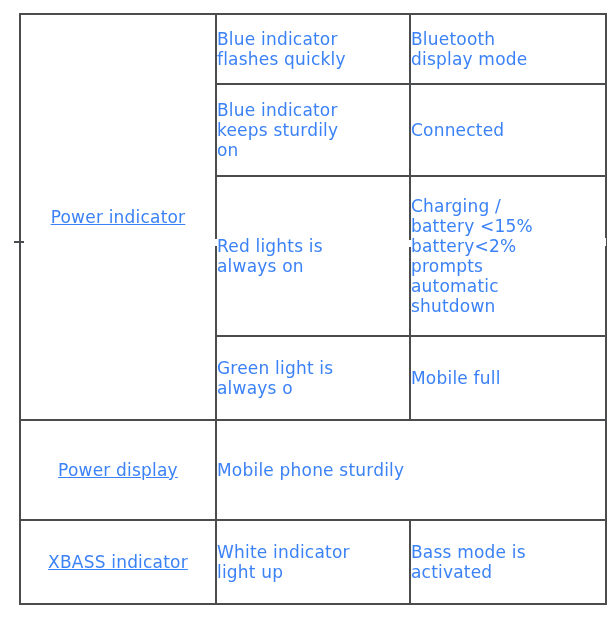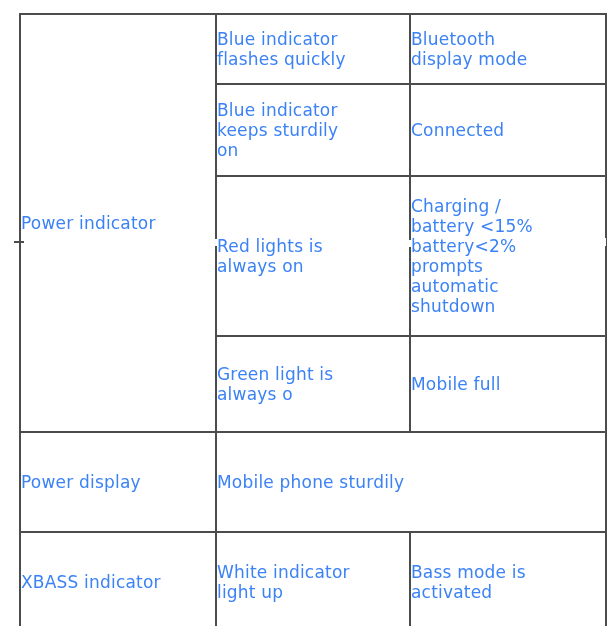--- a/index.html
+++ b/index.html
@@ -28,21 +28,23 @@
     vertical-align: middle;
     font-size: 17px;
     line-height: 20px;
     letter-spacing: 0.2px;
     color: #3b82f6;
     white-space: pre-line;
     padding: 0;
     overflow: hidden;
   }
   td.label-cell {
+    text-align: center;
     padding: 0 4px;
+    text-decoration: underline;
   }
   td.desc-cell {
     text-align: left;
     padding-left: 26px;
     padding-right: 8px;
   }
   
   .junction-gap {
     position: absolute;
     background: #ffffff;
@@ -80,30 +82,30 @@
     <tr style="height:160px">
       <td class="desc-cell">Red lights is
 always on</td>
       <td class="desc-cell">Charging /
 battery &lt;15%
 battery&lt;2%
 prompts
 automatic
 shutdown</td>
     </tr>
-    <tr style="height:96px">
+    <tr style="height:84px">
       <td class="desc-cell">Green light is
 always o</td>
       <td class="desc-cell">Mobile full</td>
     </tr>
     <tr style="height:100px">
       <td class="label-cell">Power display</td>
       <td class="desc-cell" colspan="2">Mobile phone sturdily</td>
     </tr>
-    <tr style="height:100px">
+    <tr style="height:84px">
       <td class="label-cell">XBASS indicator</td>
       <td class="desc-cell">White indicator
 light up</td>
       <td class="desc-cell">Bass mode is
 activated</td>
     </tr>
   </tbody>
     </table>
 
   <div class="junction-gap" style="left:213px; top:239px; width:4px; height:7px;"></div>

